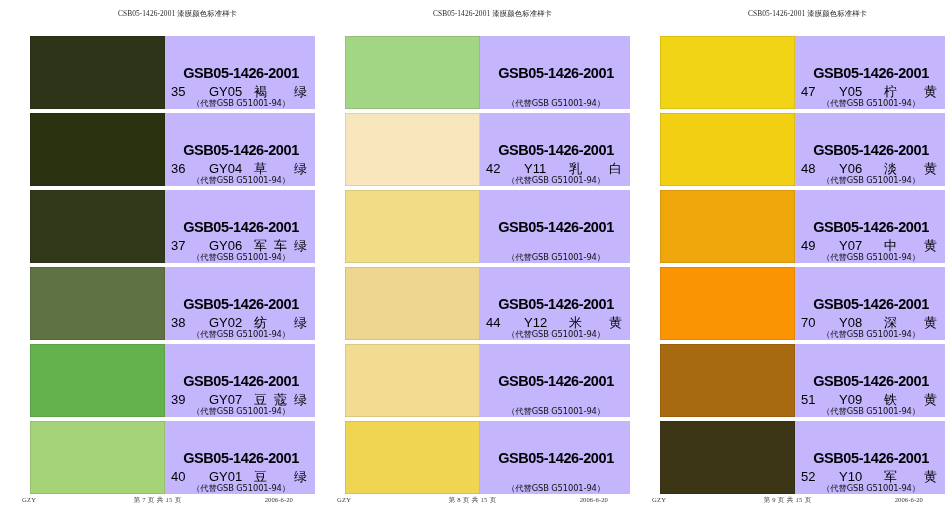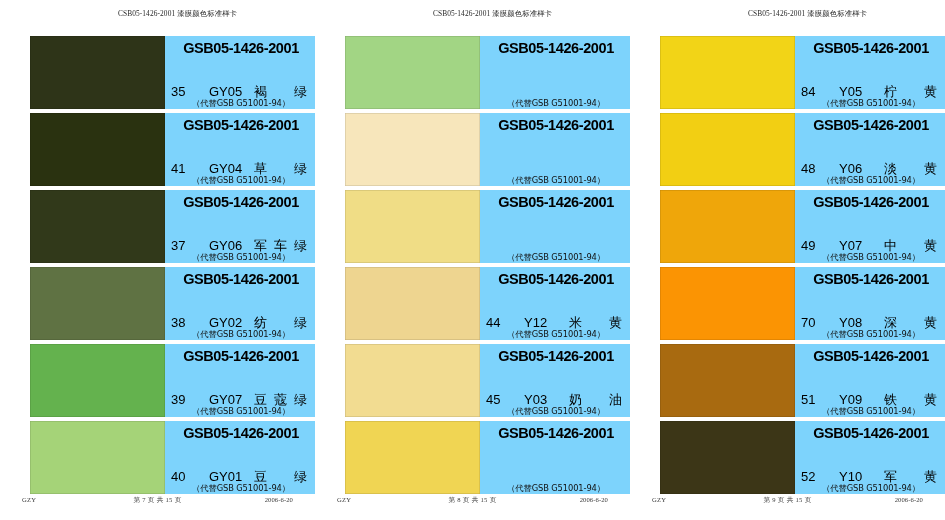--- a/index.html
+++ b/index.html
@@ -56,25 +56,25 @@
     align-items: stretch;
   }
   .swatch {
     width: 135px;
     margin-left: 30px;
     flex: 0 0 135px;
     box-shadow: inset 0 0 0 0.5px rgba(0,0,0,0.18);
   }
   .label-card {
     flex: 1 1 auto;
-    background: #7dd3fc;
+    background: #c4b5fd;
     position: relative;
     display: flex;
     flex-direction: column;
-    justify-content: space-between;
+    justify-content: flex-end;
     padding: 5px 4px 0 6px;
     box-sizing: border-box;
   }
   .std-code {
     font-size: 14.5px;
     font-weight: bold;
     letter-spacing: -0.4px;
     color: #000;
     line-height: 1.05;
     white-space: nowrap;
@@ -177,21 +177,21 @@
               </span>
             </div>
           </div>
         </div>
         <div class="row">
           <div class="swatch" style="background: rgb(42, 50, 16);"></div>
           <div class="label-card">
             <div class="std-code">GSB05-1426-2001</div>
             <div class="alt-code">（代替GSB G51001-94）</div>
             <div class="name-line">
-              <span class="nm-index">41</span>
+              <span class="nm-index">36</span>
               <span class="nm-code">GY04</span>
               <span class="nm-words">
                 <span class="nm-word">草</span>
                 <span class="nm-word">绿</span>
               </span>
             </div>
           </div>
         </div>
         <div class="row">
           <div class="swatch" style="background: rgb(49, 57, 26);"></div>
@@ -270,20 +270,28 @@
           <div class="label-card">
             <div class="std-code">GSB05-1426-2001</div>
             <div class="alt-code">（代替GSB G51001-94）</div>
           </div>
         </div>
         <div class="row">
           <div class="swatch" style="background: rgb(247, 230, 187);"></div>
           <div class="label-card">
             <div class="std-code">GSB05-1426-2001</div>
             <div class="alt-code">（代替GSB G51001-94）</div>
+            <div class="name-line">
+              <span class="nm-index">42</span>
+              <span class="nm-code">Y11</span>
+              <span class="nm-words">
+                <span class="nm-word">乳</span>
+                <span class="nm-word">白</span>
+              </span>
+            </div>
           </div>
         </div>
         <div class="row">
           <div class="swatch" style="background: rgb(240, 221, 134);"></div>
           <div class="label-card">
             <div class="std-code">GSB05-1426-2001</div>
             <div class="alt-code">（代替GSB G51001-94）</div>
           </div>
         </div>
         <div class="row">
@@ -299,28 +307,20 @@
                 <span class="nm-word">黄</span>
               </span>
             </div>
           </div>
         </div>
         <div class="row">
           <div class="swatch" style="background: rgb(242, 220, 145);"></div>
           <div class="label-card">
             <div class="std-code">GSB05-1426-2001</div>
             <div class="alt-code">（代替GSB G51001-94）</div>
-            <div class="name-line">
-              <span class="nm-index">45</span>
-              <span class="nm-code">Y03</span>
-              <span class="nm-words">
-                <span class="nm-word">奶</span>
-                <span class="nm-word">油</span>
-              </span>
-            </div>
           </div>
         </div>
         <div class="row">
           <div class="swatch" style="background: rgb(240, 213, 83);"></div>
           <div class="label-card">
             <div class="std-code">GSB05-1426-2001</div>
             <div class="alt-code">（代替GSB G51001-94）</div>
           </div>
         </div>
       </div>
@@ -332,21 +332,21 @@
     </div>
     <div class="page">
       <div class="page-header">CSB05-1426-2001 漆膜颜色标准样卡</div>
       <div class="rows">
         <div class="row">
           <div class="swatch" style="background: rgb(242, 212, 23);"></div>
           <div class="label-card">
             <div class="std-code">GSB05-1426-2001</div>
             <div class="alt-code">（代替GSB G51001-94）</div>
             <div class="name-line">
-              <span class="nm-index">84</span>
+              <span class="nm-index">47</span>
               <span class="nm-code">Y05</span>
               <span class="nm-words">
                 <span class="nm-word">柠</span>
                 <span class="nm-word">黄</span>
               </span>
             </div>
           </div>
         </div>
         <div class="row">
           <div class="swatch" style="background: rgb(242, 207, 19);"></div>

